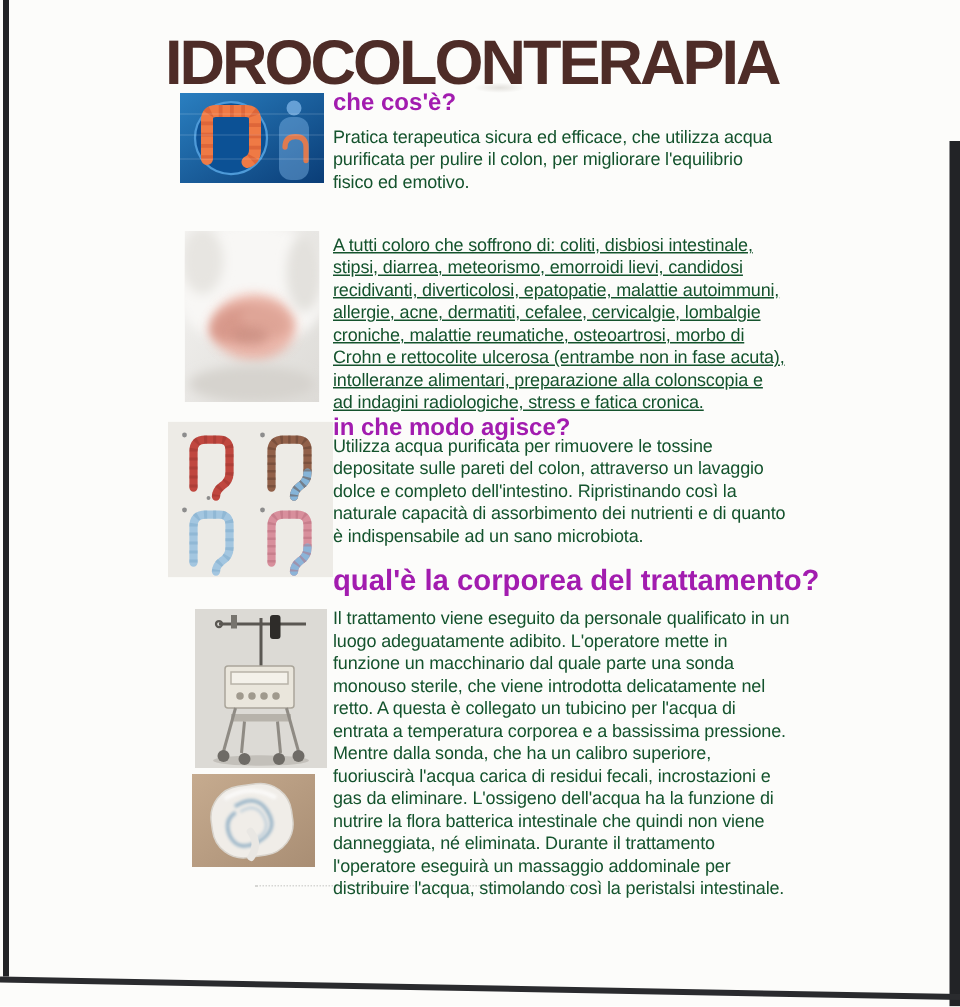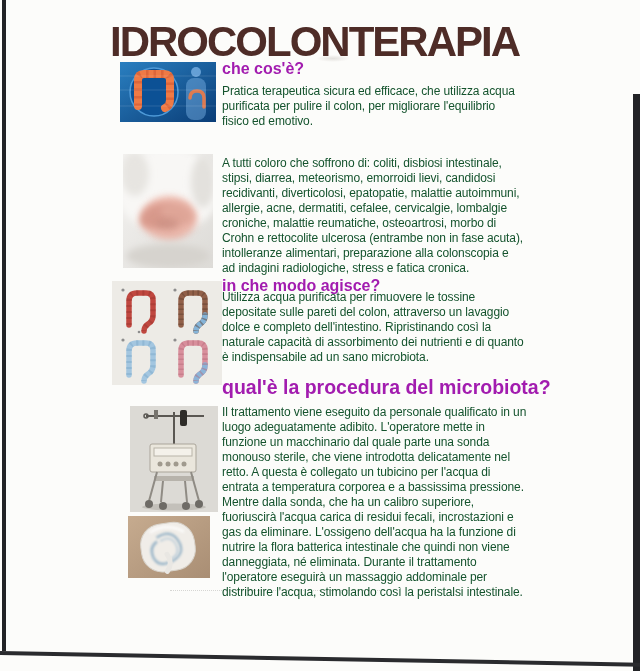--- a/index.html
+++ b/index.html
@@ -22,21 +22,21 @@
     font-size:42px;line-height:44px;font-weight:bold;letter-spacing:-2px;
     color:#4e2c27;white-space:nowrap;
   }
   .h-sec{position:absolute;font-weight:bold;color:#a21caf;white-space:nowrap;}
   .h1{left:222px;top:60px;font-size:16px;}
   .h2{left:222px;top:126px;font-size:19px;}
   .h3{left:222px;top:277px;font-size:16px;}
   .h4{left:222px;top:376px;font-size:19.5px;}
   .p-sec{position:absolute;left:222px;color:#14532d;font-size:12px;line-height:15px;letter-spacing:-0.1px;}
   .p1{top:84px;width:302px;}
-  .p2{top:156px;width:302px;}
+  .p2{top:156px;width:302px;text-decoration:underline;}
   .p3{top:290px;width:302px;}
   .p4{top:405px;width:306px;}
 
   .illus{position:absolute;overflow:hidden;}
   .illus svg{display:block;}
   .i1{left:120px;top:62px;width:96px;height:60px;}
   .i2{left:123px;top:154px;width:90px;height:114px;}
   .i3{left:112px;top:281px;width:110px;height:104px;}
   .i4{left:130px;top:406px;width:88px;height:106px;}
   .i5{left:128px;top:516px;width:82px;height:62px;}
@@ -136,21 +136,21 @@
         <use href="#colonPath" fill="none" stroke="#d88f9c" stroke-width="5.5" stroke-linecap="round" stroke-linejoin="round"></use>
         <use href="#colonTail" fill="none" stroke="#8cb4d8" stroke-width="5.5" stroke-linecap="round"></use>
         <use href="#colonPath" fill="none" stroke="#b56a7a" stroke-width="5.5" stroke-dasharray="1.6 3.4" opacity="0.45"></use>
       </g>
       <circle cx="27" cy="51" r="1.3" fill="#8d8d8d"></circle>
     </svg>
   </div>
   <div class="h-sec h3">in che modo agisce?</div>
   <div class="p-sec p3">Utilizza acqua purificata per rimuovere le tossine depositate sulle pareti del colon, attraverso un lavaggio dolce e completo dell'intestino. Ripristinando così la naturale capacità di assorbimento dei nutrienti e di quanto è indispensabile ad un sano microbiota.</div>
 
-  <div class="h-sec h4">qual'è la procedura del microbiota?</div>
+  <div class="h-sec h4">qual'è la corporea del trattamento?</div>
   <div class="illus i4">
     <svg width="88" height="106" viewBox="0 0 88 106">
       <rect width="88" height="106" fill="#dcdad5"></rect>
       <ellipse cx="44" cy="101" rx="32" ry="3.5" fill="#c3c0ba"></ellipse>
       <line x1="44" y1="6" x2="44" y2="40" stroke="#5a5752" stroke-width="2"></line>
       <line x1="16" y1="10" x2="74" y2="10" stroke="#5a5752" stroke-width="2"></line>
       <rect x="50" y="4" width="7" height="16" rx="2" fill="#2e2c29"></rect>
       <rect x="24" y="4" width="4" height="9" fill="#77746e"></rect>
       <circle cx="16" cy="10" r="2" fill="none" stroke="#5a5752" stroke-width="1.5"></circle>
       <rect x="20" y="38" width="46" height="28" rx="2" fill="#eae6dc" stroke="#aaa59a"></rect>

